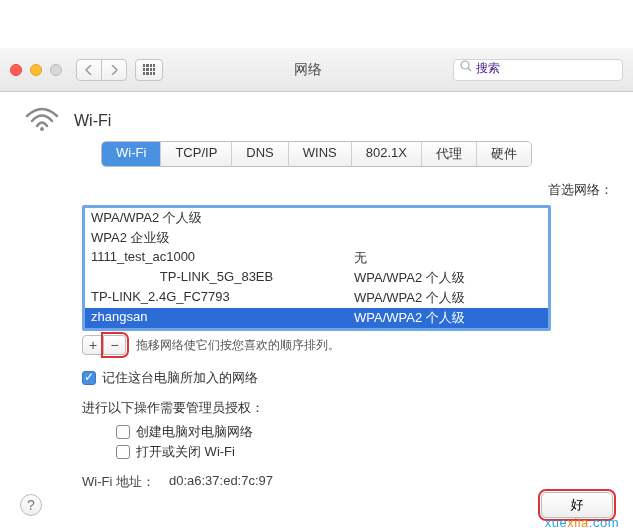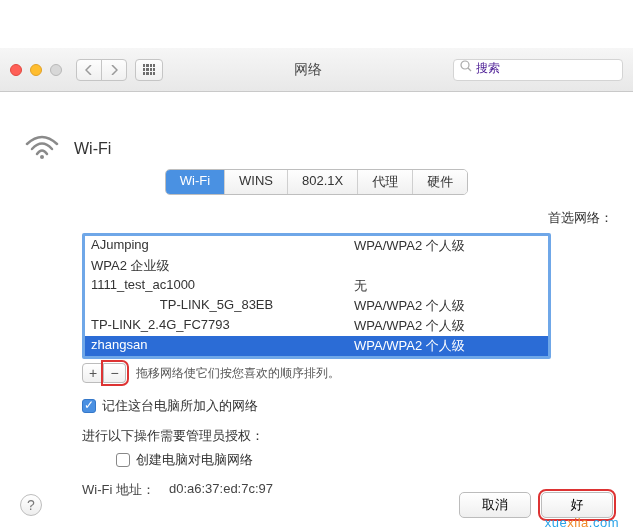--- a/index.html
+++ b/index.html
@@ -13,21 +13,21 @@
 .navbtns { display:flex; }
 .navbtn { width:26px; height:22px; background:linear-gradient(#fdfdfd,#f0f0f0); border:1px solid #c5c5c5; display:flex; align-items:center; justify-content:center; color:#888; cursor:pointer; }
 .navbtn:first-child { border-radius:4px 0 0 4px; }
 .navbtn:last-child { border-radius:0 4px 4px 0; margin-left:-1px; }
 .apps-btn { width:28px; height:22px; margin-left:8px; background:linear-gradient(#fdfdfd,#f0f0f0); border:1px solid #c5c5c5; border-radius:4px; display:flex; align-items:center; justify-content:center; cursor:pointer; }
 .apps-grid { width:12px; height:12px; display:grid; grid-template-columns:repeat(4,1fr); grid-template-rows:repeat(3,1fr); gap:1px; }
 .apps-grid span { background:#6d6d6d; }
 .title { flex:1; text-align:center; font-size:14px; color:#4a4a4a; }
 .search { width:170px; height:22px; background:#fff; border:1px solid #d4d4d4; border-radius:4px; display:flex; align-items:flex-start; padding:0 6px; color:#4c1d95; font-size:12px;}
 .search svg { margin-right:4px; }
-.content { padding: 14px 20px 0 20px; margin-top: 28px; }
+.content { padding: 14px 20px 0 20px; }
 .header-row { display:flex; align-items:center; gap:14px; margin-bottom:4px; padding-left:4px; }
 .wifi-icon svg { width:36px; height:26px; }
 .header-row h1 { font-size:16px; font-weight:400; color:#333; }
 .tabs { display:flex; justify-content:center; margin:6px 0 14px 0; }
 .tabgroup { display:flex; border:1px solid #bebebe; border-radius:5px; overflow:hidden; }
 .tab { padding:3px 14px; font-size:13px; background:linear-gradient(#fefefe,#f0f0f0); border-right:1px solid #cfcfcf; cursor:pointer; color:#333; }
 .tab:last-child { border-right:none; }
 .tab.active { background:#4a91e2; color:#fff; }
 .section-label { margin-left:62px; margin-bottom:6px; color:#333;text-align:right; }
 .table-wrap { margin:0 62px; border:3px solid #6fa7e8; border-radius:2px; }
@@ -116,33 +116,34 @@
           <path d="M13 20 Q18 13 23 20" stroke="#8a8a8a" stroke-width="2.5" fill="none" stroke-linecap="round"></path>
           <circle cx="18" cy="23" r="2" fill="#8a8a8a"></circle>
         </svg>
     </span>
     <h1>Wi-Fi</h1>
   </div>
 
   <div class="tabs">
     <div class="tabgroup" id="tabgroup">
         <div class="tab active">Wi-Fi</div>
+        <div class="tab">TCP/IP</div>
+        <div class="tab">DNS</div>
         <div class="tab">WINS</div>
         <div class="tab">802.1X</div>
         <div class="tab">代理</div>
         <div class="tab">硬件</div>
       </div>
   </div>
 
   <div class="section-label">首选网络：</div>
 
   <div class="table-wrap">
     <div id="rows">
         <div class="row">
-          <div class="col-name" style="border-right: none;">AJumping</div>
           <div class="col-sec">WPA/WPA2 个人级</div>
         </div>
         <div class="row">
           <div class="col-sec">WPA2 企业级</div>
         </div>
         <div class="row">
           <div class="col-name" style="border-right: none;">1111_test_ac1000</div>
           <div class="col-sec">无</div>
         </div>
         <div class="row">
@@ -170,30 +171,33 @@
     <div class="cb checked"></div>
     <span>记住这台电脑所加入的网络</span>
   </div>
 
   <div class="admin-label">进行以下操作需要管理员授权：</div>
   <div class="sublist" id="adminopts">
       <div class="checkline">
         <div class="cb"></div>
         <span>创建电脑对电脑网络</span>
       </div>
+      <div class="checkline">
+        <div class="cb"></div>
+        <span>打开或关闭 Wi-Fi</span>
+      </div>
     </div>
 
   <div class="addr-row">
     <span>Wi-Fi 地址：</span>
     <span>d0:a6:37:ed:7c:97</span>
   </div>
 </div>
 
 <div class="bottom-bar">
   <div class="help">?</div>
   <div class="spacer"></div>
-  <button class="btn">取消</button>
   <button class="btn primary">好</button>
 </div>
 
 <div class="watermark">
   <span class="b">xue</span><span class="o">xila</span><span class="b">.com</span>
 </div>
 
 </body></html>

